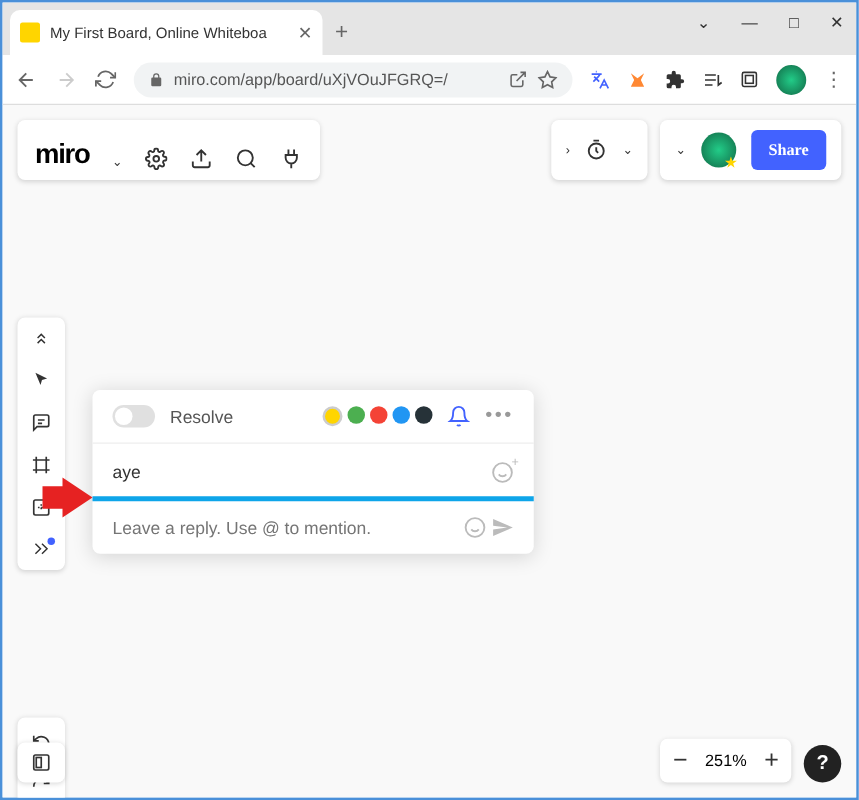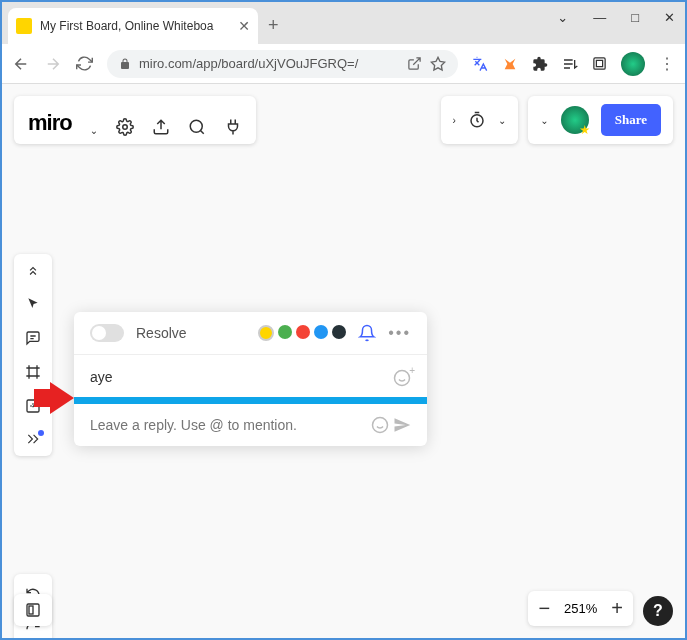--- a/index.html
+++ b/index.html
@@ -70,21 +70,21 @@
 .user-avatar { width: 18px; height: 18px; border-radius: 50%; background: radial-gradient(circle, #22cc88, #116644); }
 .user-name { font-weight: 700; font-size: 14px; }
 .edit-input { width: 100%; background: #f5f5f5; border: none; padding: 6px 8px; font-size: 14px; position: relative; }
 .action-row { display: flex; gap: 20px; margin-top: 10px; font-size: 14px; }
 .save-link { color: #4262ff; cursor: pointer; }
 .cancel-link { color: #666; cursor: pointer; }
 .prev-msg { display: flex; justify-content: space-between; align-items: flex-start; padding: 14px 16px 2px; font-size: 14px; color: #333; }
 .emoji-add { color: #bbb; cursor: pointer; position: relative; font-size: 18px; }
 .emoji-add::after { content:'+'; position:absolute; top:-4px; right:-4px; font-size:10px; }
 
-.reply-box { display: flex; align-items: center; padding: 12px 16px; gap: 4px; border-top: 7px solid #0ea5e9; margin-top: 8px; justify-content: space-between; }
+.reply-box { display: flex; align-items: center; padding: 12px 16px; gap: 4px; border-top: 4px solid #0ea5e9; margin-top: 8px; justify-content: space-between; }
 .reply-input { flex: 1; border: none; font-size: 14px; color: #888; background: transparent; }
 .send-btn { color: #bbb; cursor: pointer; }
 
 
 .zoom-controls { position: absolute; right: 52px; bottom: 12px; background: #fff; border-radius: 6px; box-shadow: 0 1px 4px rgba(0,0,0,0.15); display: flex; align-items: center; padding: 6px 10px; gap: 14px; }
 .zoom-btn { cursor: pointer; font-size: 20px; color: #333; font-weight: 300; }
 .zoom-val { font-size: 13px; }
 .help-btn { position: absolute; right: 12px; bottom: 12px; width: 30px; height: 30px; border-radius: 50%; background: #222; color: #fff; display: flex; align-items: center; justify-content: center; font-weight: 700; cursor: pointer; }
 
 svg { display: block; }

